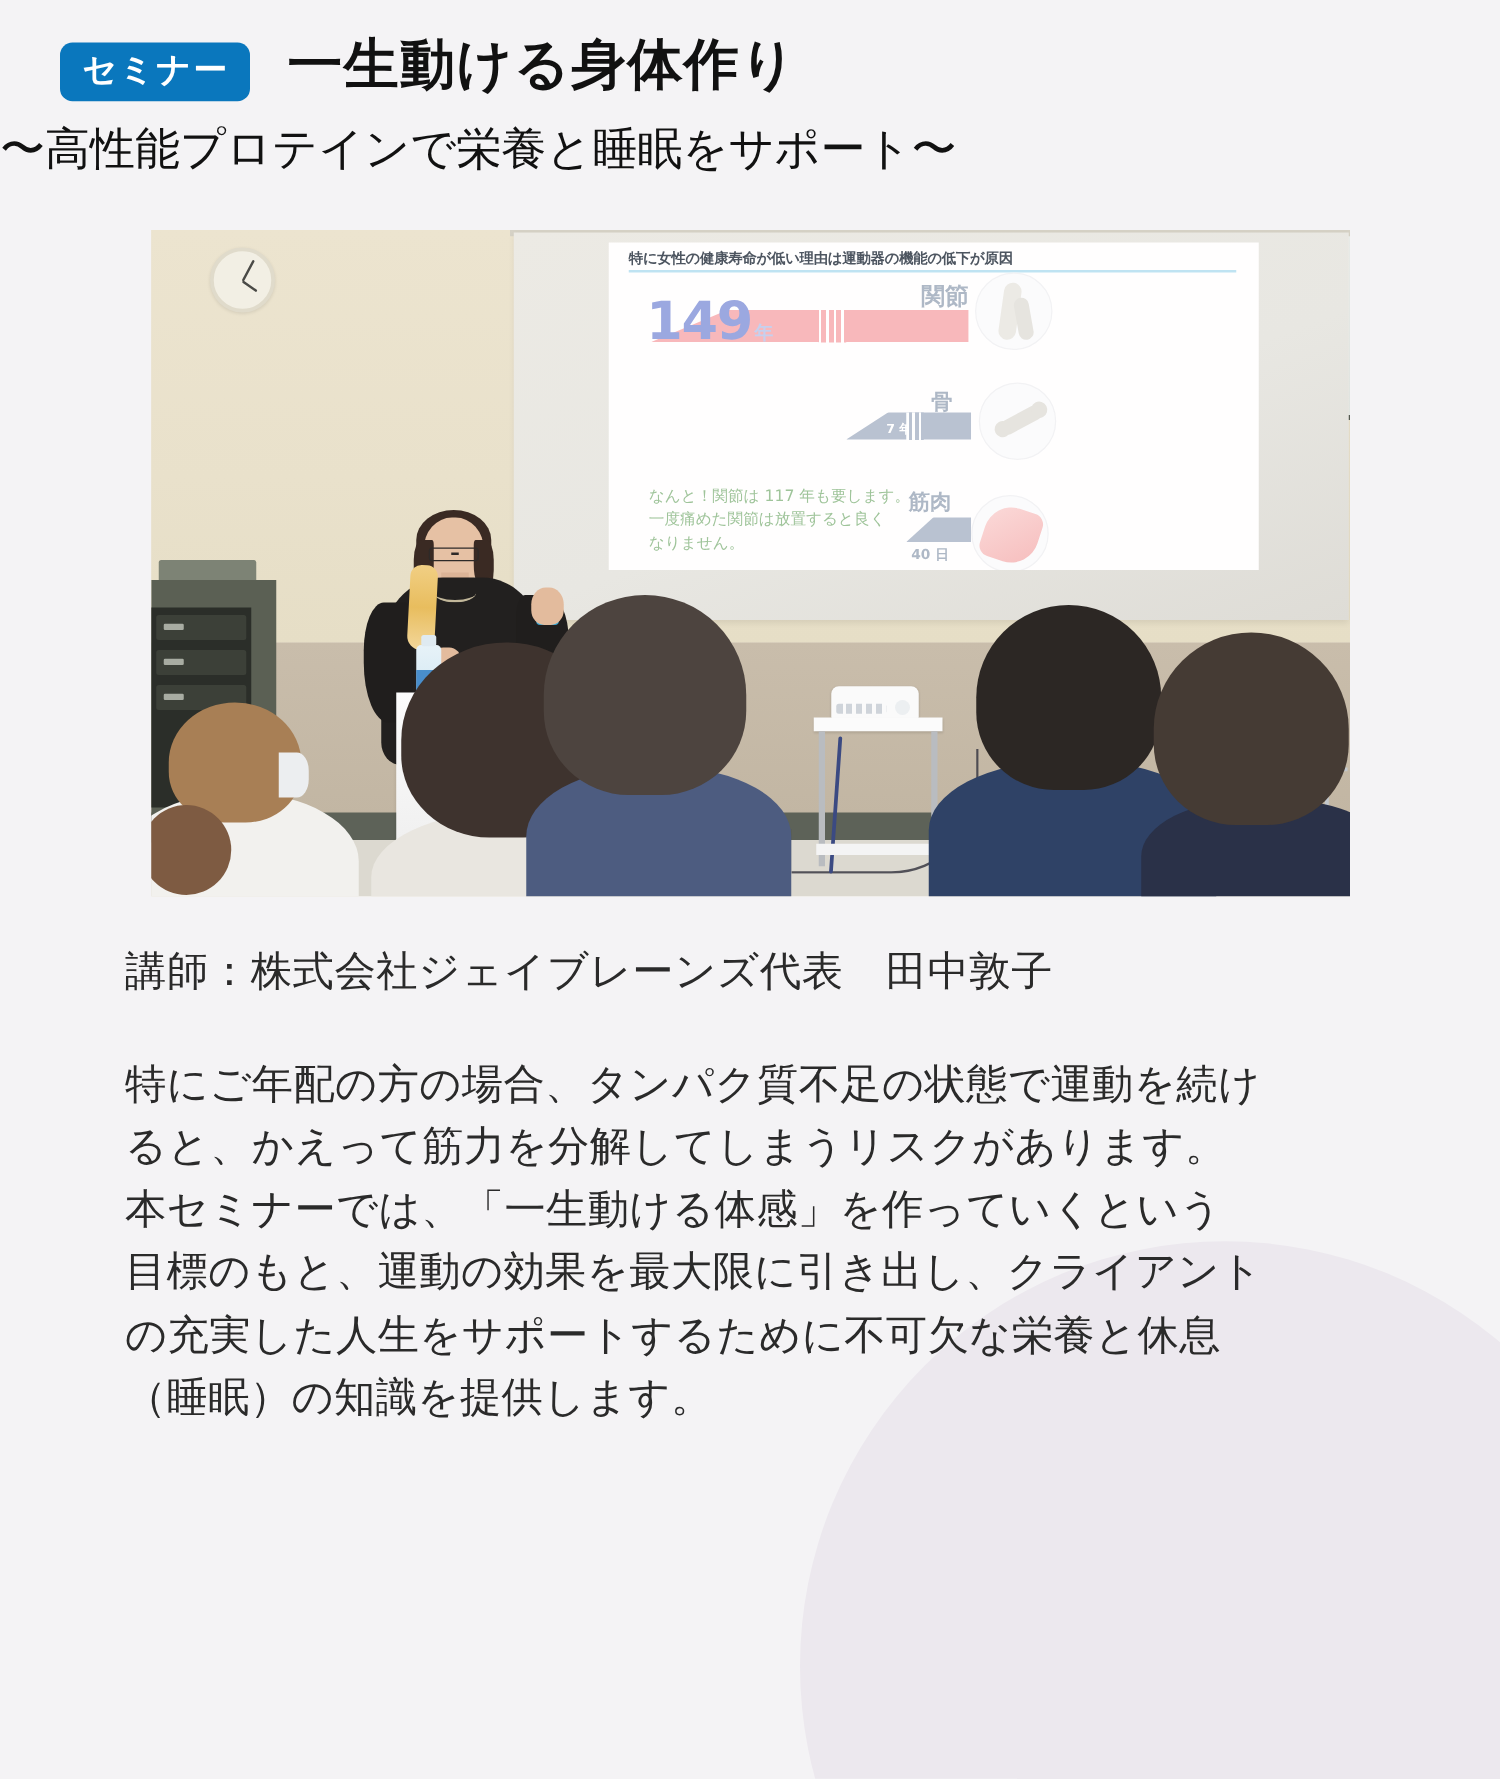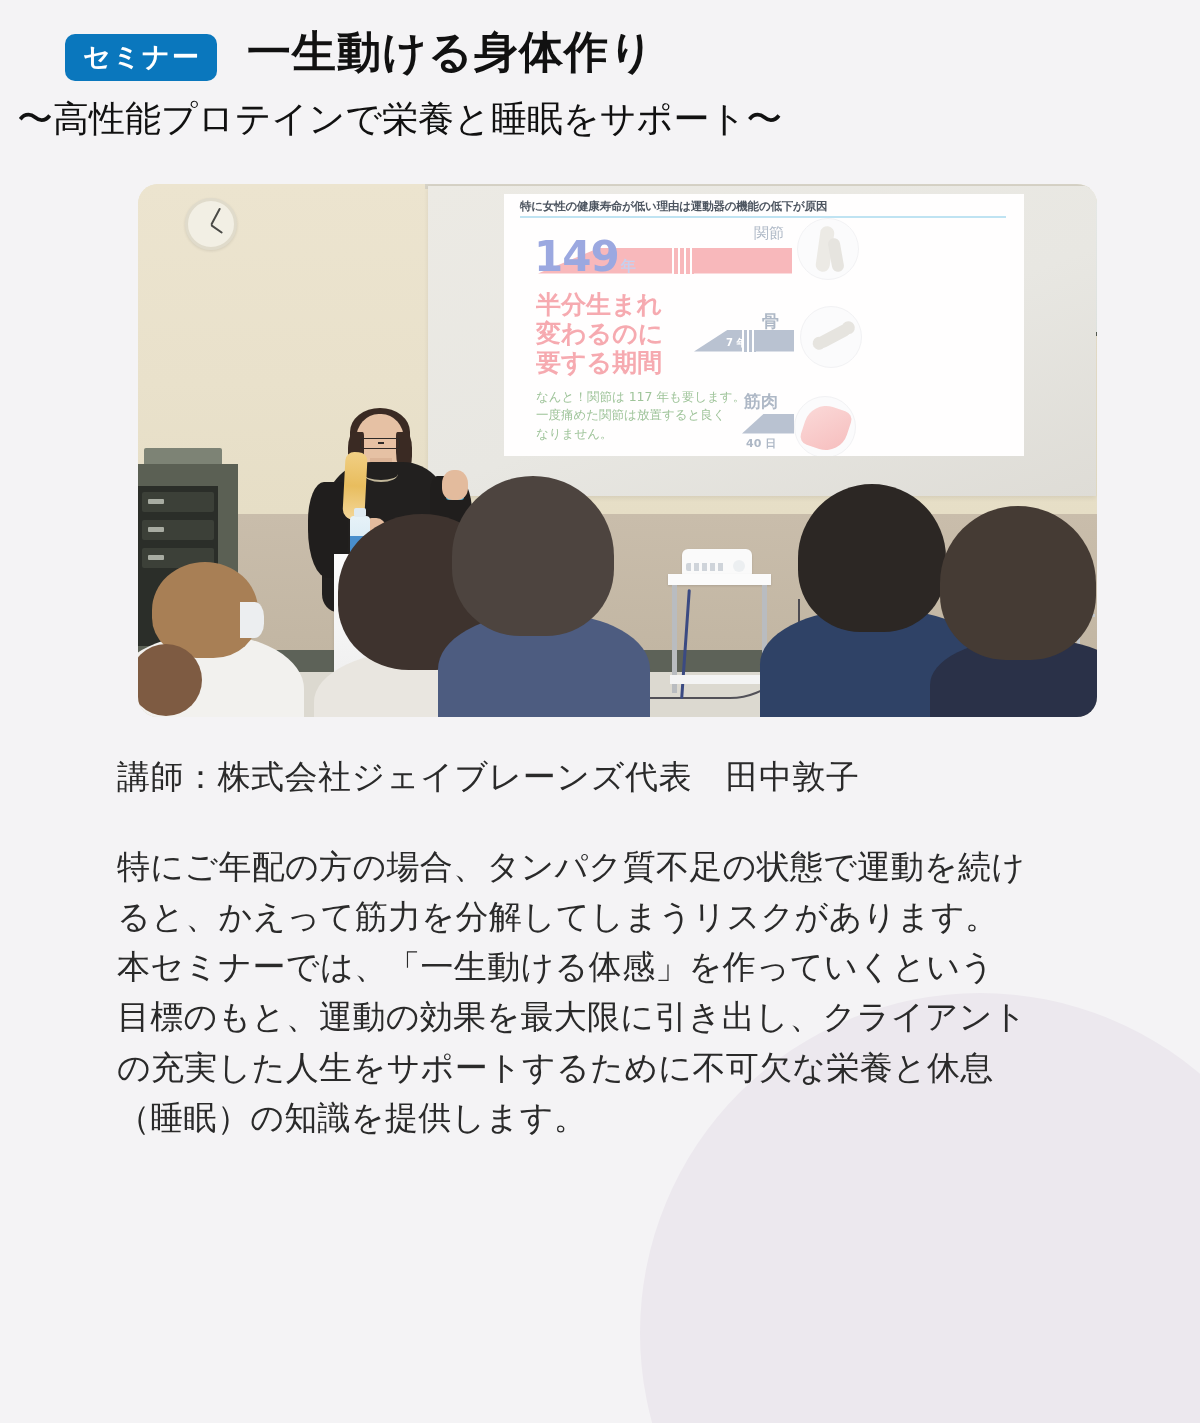--- a/index.html
+++ b/index.html
@@ -17,21 +17,21 @@
     position:absolute;
     right:-120px;
     bottom:-250px;
     width:680px;
     height:680px;
     border-radius:50%;
     background:#ece8ee;
     z-index:0;
   }
 
-  .page{ position:relative; z-index:2;padding-left:17px; }
+  .page{ position:relative; z-index:2; }
 
   
   .header{
     padding:27px 0 0 0;
   }
   .title-row{
     display:flex;
     align-items:flex-start;
     padding-left:48px;
   }
@@ -65,21 +65,20 @@
   }
 
   
   .photo-wrap{
     position:relative;
     width:959px;
     height:533px;
     margin:40px auto 0 121px;
     overflow:hidden;
     background:#e9e3d2;
-    border-radius:20px;
   }
   
   .wall-upper{
     position:absolute; left:0; top:0; width:100%; height:62%;
     background:linear-gradient(180deg,#ece4cf 0%,#e9e1cb 60%,#e6dec6 100%);
   }
   
   .wall-lower{
     position:absolute; left:0; top:62%; width:100%; height:26%;
     background:linear-gradient(180deg,#c9bdab 0%,#c2b6a3 100%);
@@ -162,21 +161,21 @@
     font-size:25px; font-weight:bold; color:#f6aab0; line-height:1.16;
     letter-spacing:0px;
   }
   .green-note{
     position:absolute; left:32px; top:170px;
     font-size:12.5px; color:#9fc49a; line-height:1.5; letter-spacing:0px;
   }
 
   .lbl-joint{
     position:absolute; left:250px; top:6px;
-    font-size:15px; font-weight:normal; color:#aeb8c6;
+    font-size:19px; font-weight:bold; color:#aeb8c6;
   }
   .lbl-bone{
     position:absolute; left:258px; top:92px;
     font-size:17px; font-weight:bold; color:#aeb8c6;
   }
   .lbl-muscle{
     position:absolute; left:240px; top:172px;
     font-size:17px; font-weight:bold; color:#aeb8c6;
   }
   .bar-bone{
@@ -454,25 +453,20 @@
     <div class="screen-frame">
       <div class="slide">
         <div class="slide-head">特に女性の健康寿命が低い理由は運動器の機能の低下が原因</div>
         <div class="slide-head-rule"></div>
         <div class="slide-body">
 
           <div class="bar-joint"></div>
           <div class="bar-joint-stripes"></div>
           <div class="big117"><span>149</span><span class="unit">年</span></div>
 
-          <div class="pink-lines">
-            <div>半分生まれ</div>
-            <div>変わるのに</div>
-            <div>要する期間</div>
-          </div>
 
           <div class="green-note">
             <div>なんと！関節は 117 年も要します。</div>
             <div>一度痛めた関節は放置すると良く</div>
             <div>なりません。</div>
           </div>
 
           <div class="lbl-joint">関節</div>
           <div class="lbl-bone">骨</div>
           <div class="lbl-muscle">筋肉</div>

